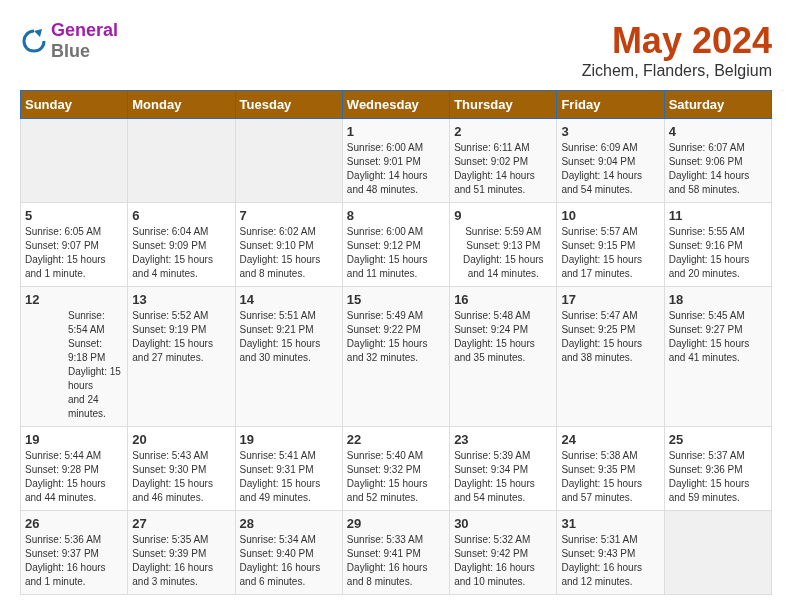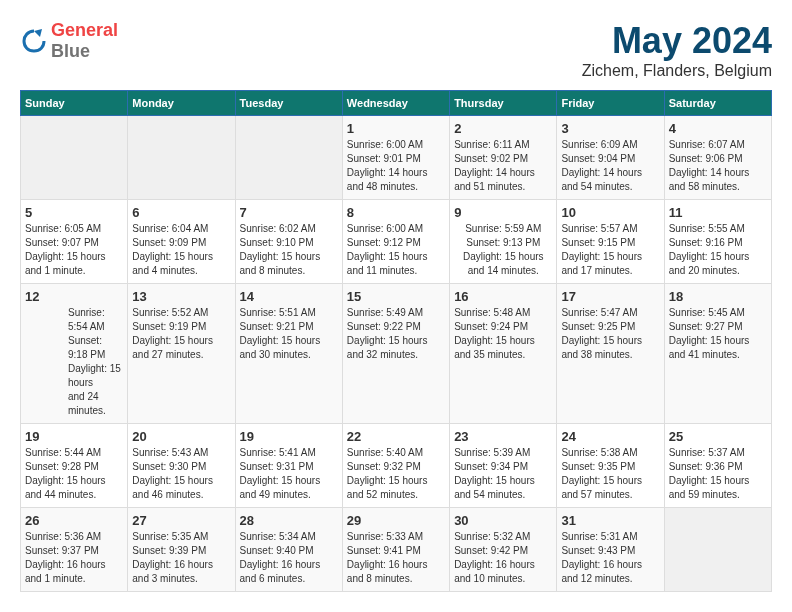--- a/index.html
+++ b/index.html
@@ -16,53 +16,53 @@
       align-items: flex-start;
       margin-bottom: 10px;
     }
     .logo {
       display: flex;
       align-items: center;
     }
     .logo-text-general {
       font-size: 18px;
       font-weight: bold;
-      color: #ef4444;
+      color: #a21caf;
     }
     .logo-text-blue {
       font-size: 18px;
       font-weight: bold;
       color: #737373;
     }
     .logo-icon {
       width: 28px;
       height: 28px;
       margin-right: 3px;
     }
     .title-block {
       text-align: right;
     }
     .month-title {
       font-size: 36px;
       font-weight: bold;
-      color: #0c4a6e;
+      color: #c2410c;
     }
     .location-title {
       font-size: 16px;
       color: #333;
     }
     table {
       width: 100%;
       border-collapse: collapse;
       table-layout: fixed;
     }
     thead tr th {
-      background-color: #0f766e;
+      background-color: #a16207;
       color: #fff;
-      font-size: 11px;
+      font-size: 13px;
       font-weight: bold;
       padding: 6px 4px;
       text-align: left;
       border: 1px solid #2b6cb0;
     }
     tbody tr td {
       vertical-align: top;
       font-size: 10.5px;
       color: #333;
       padding: 5px 4px;

